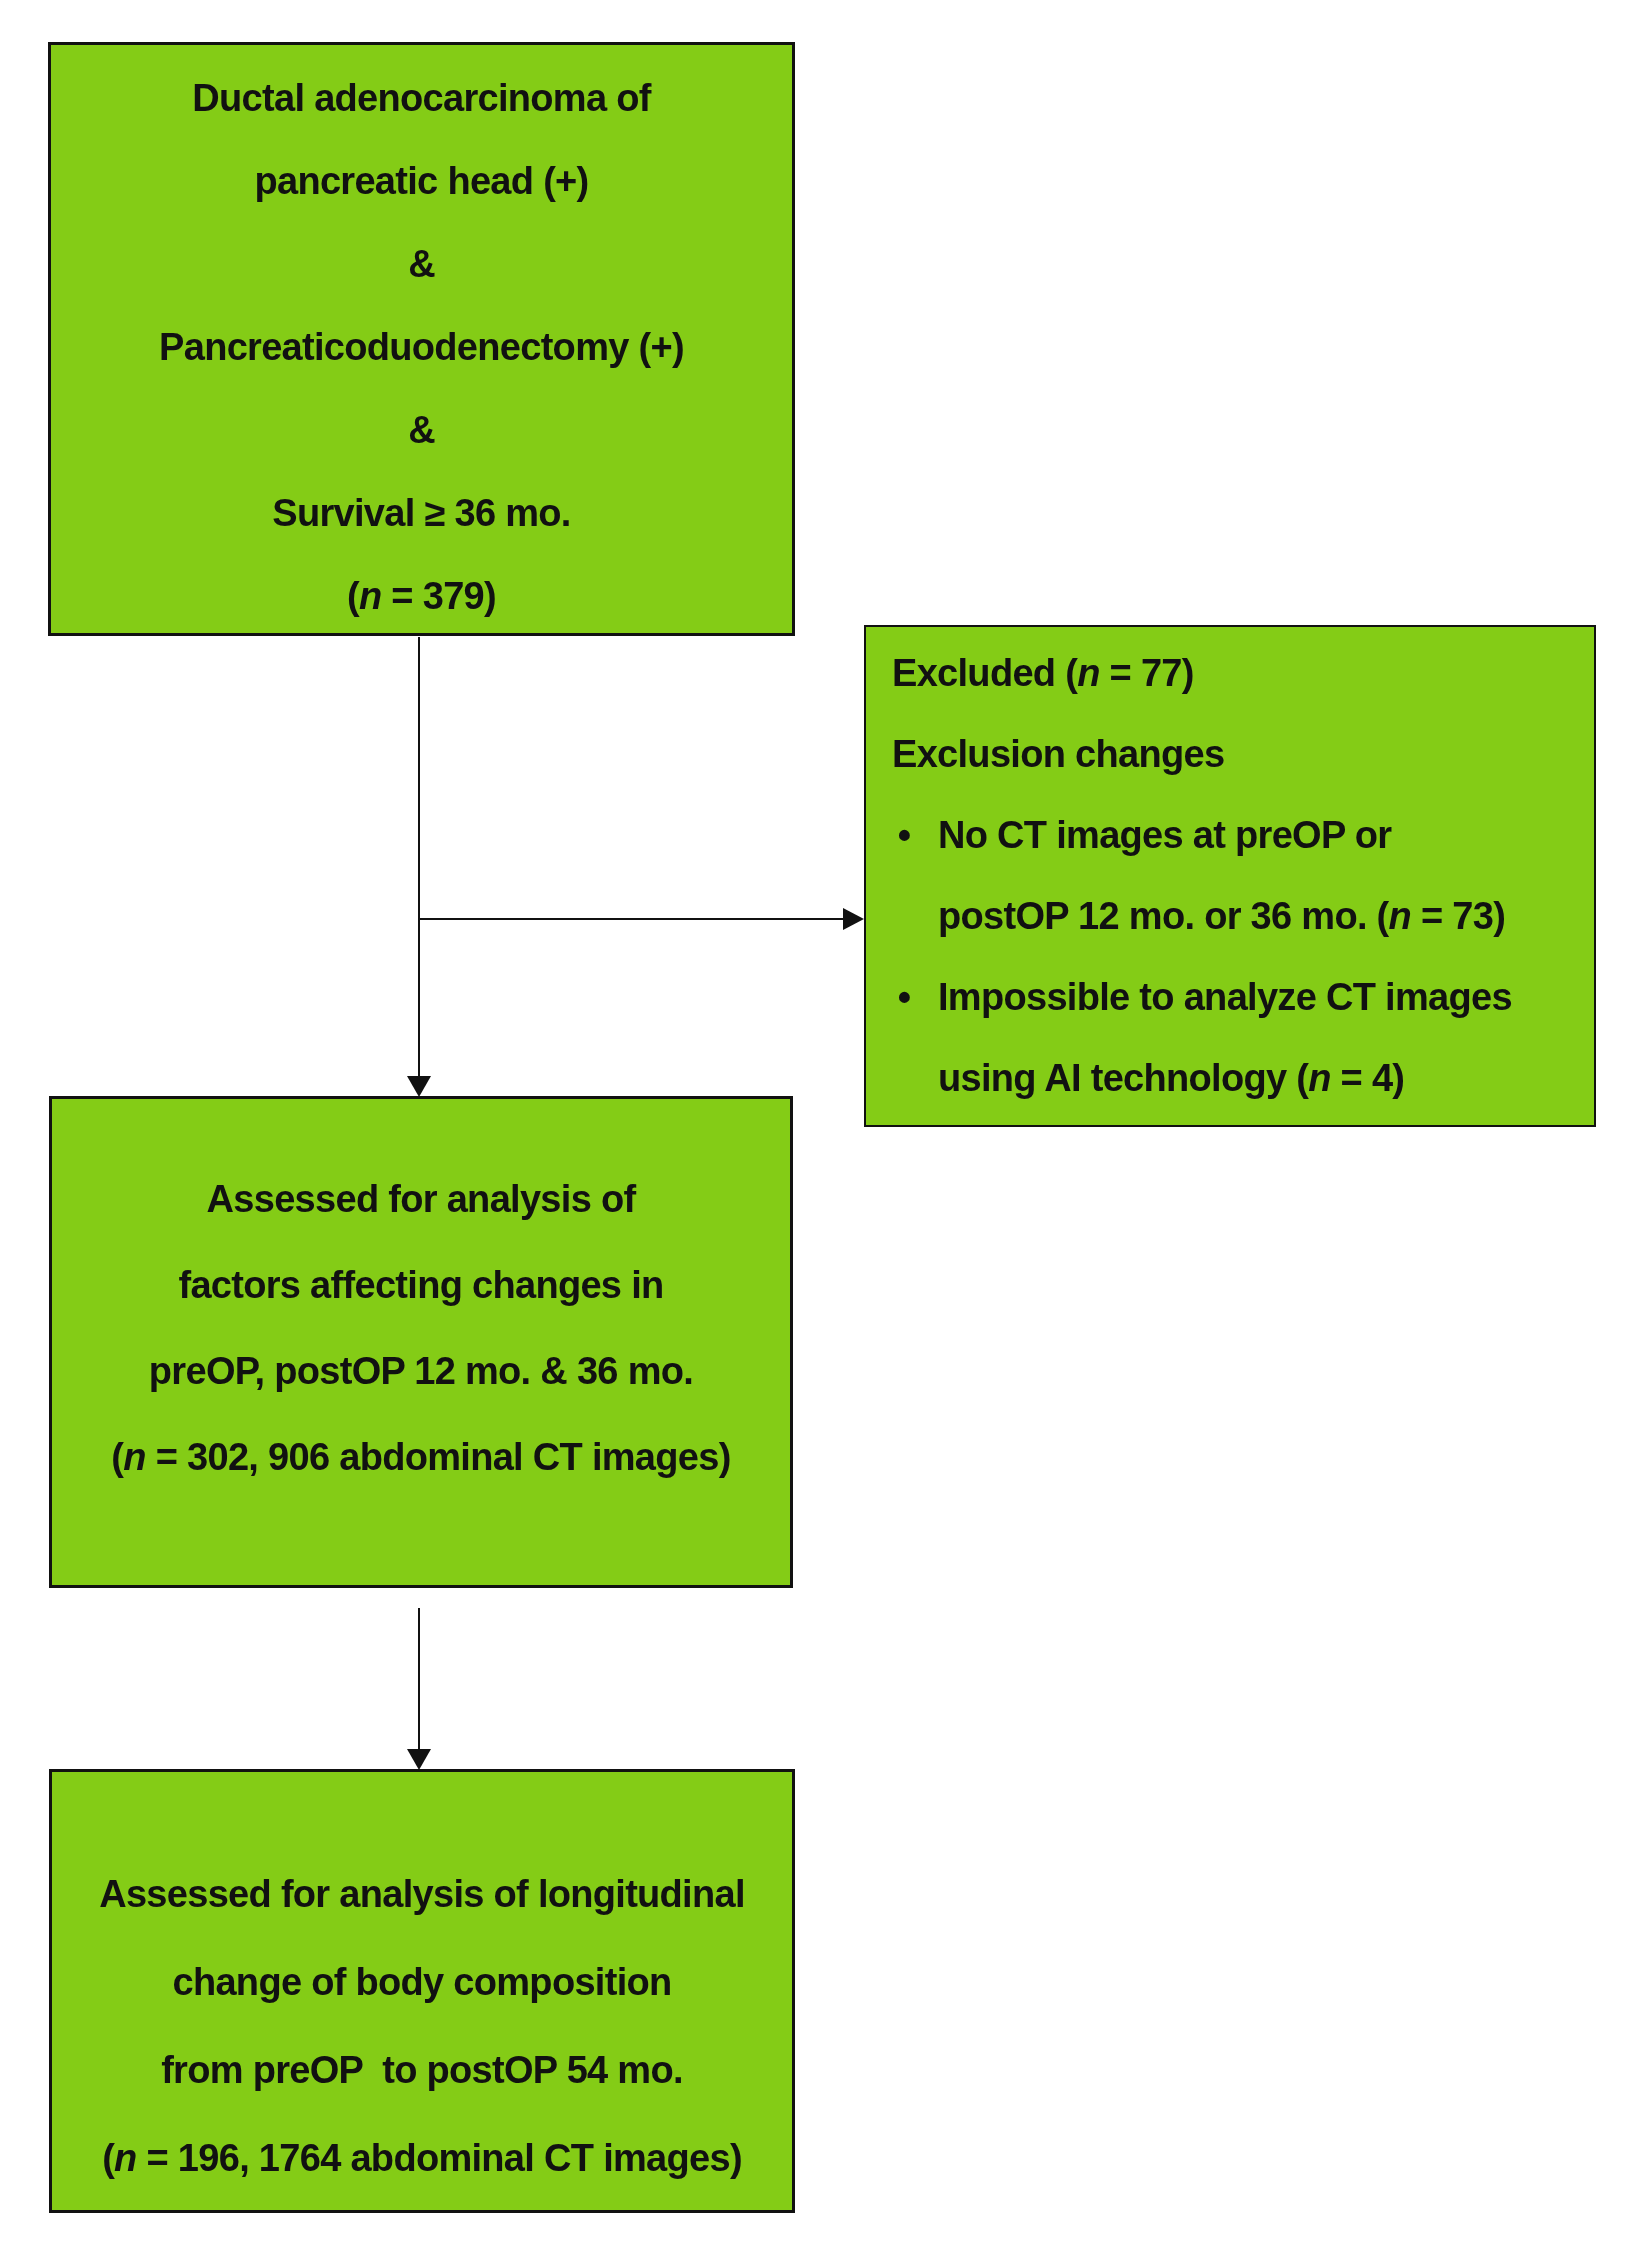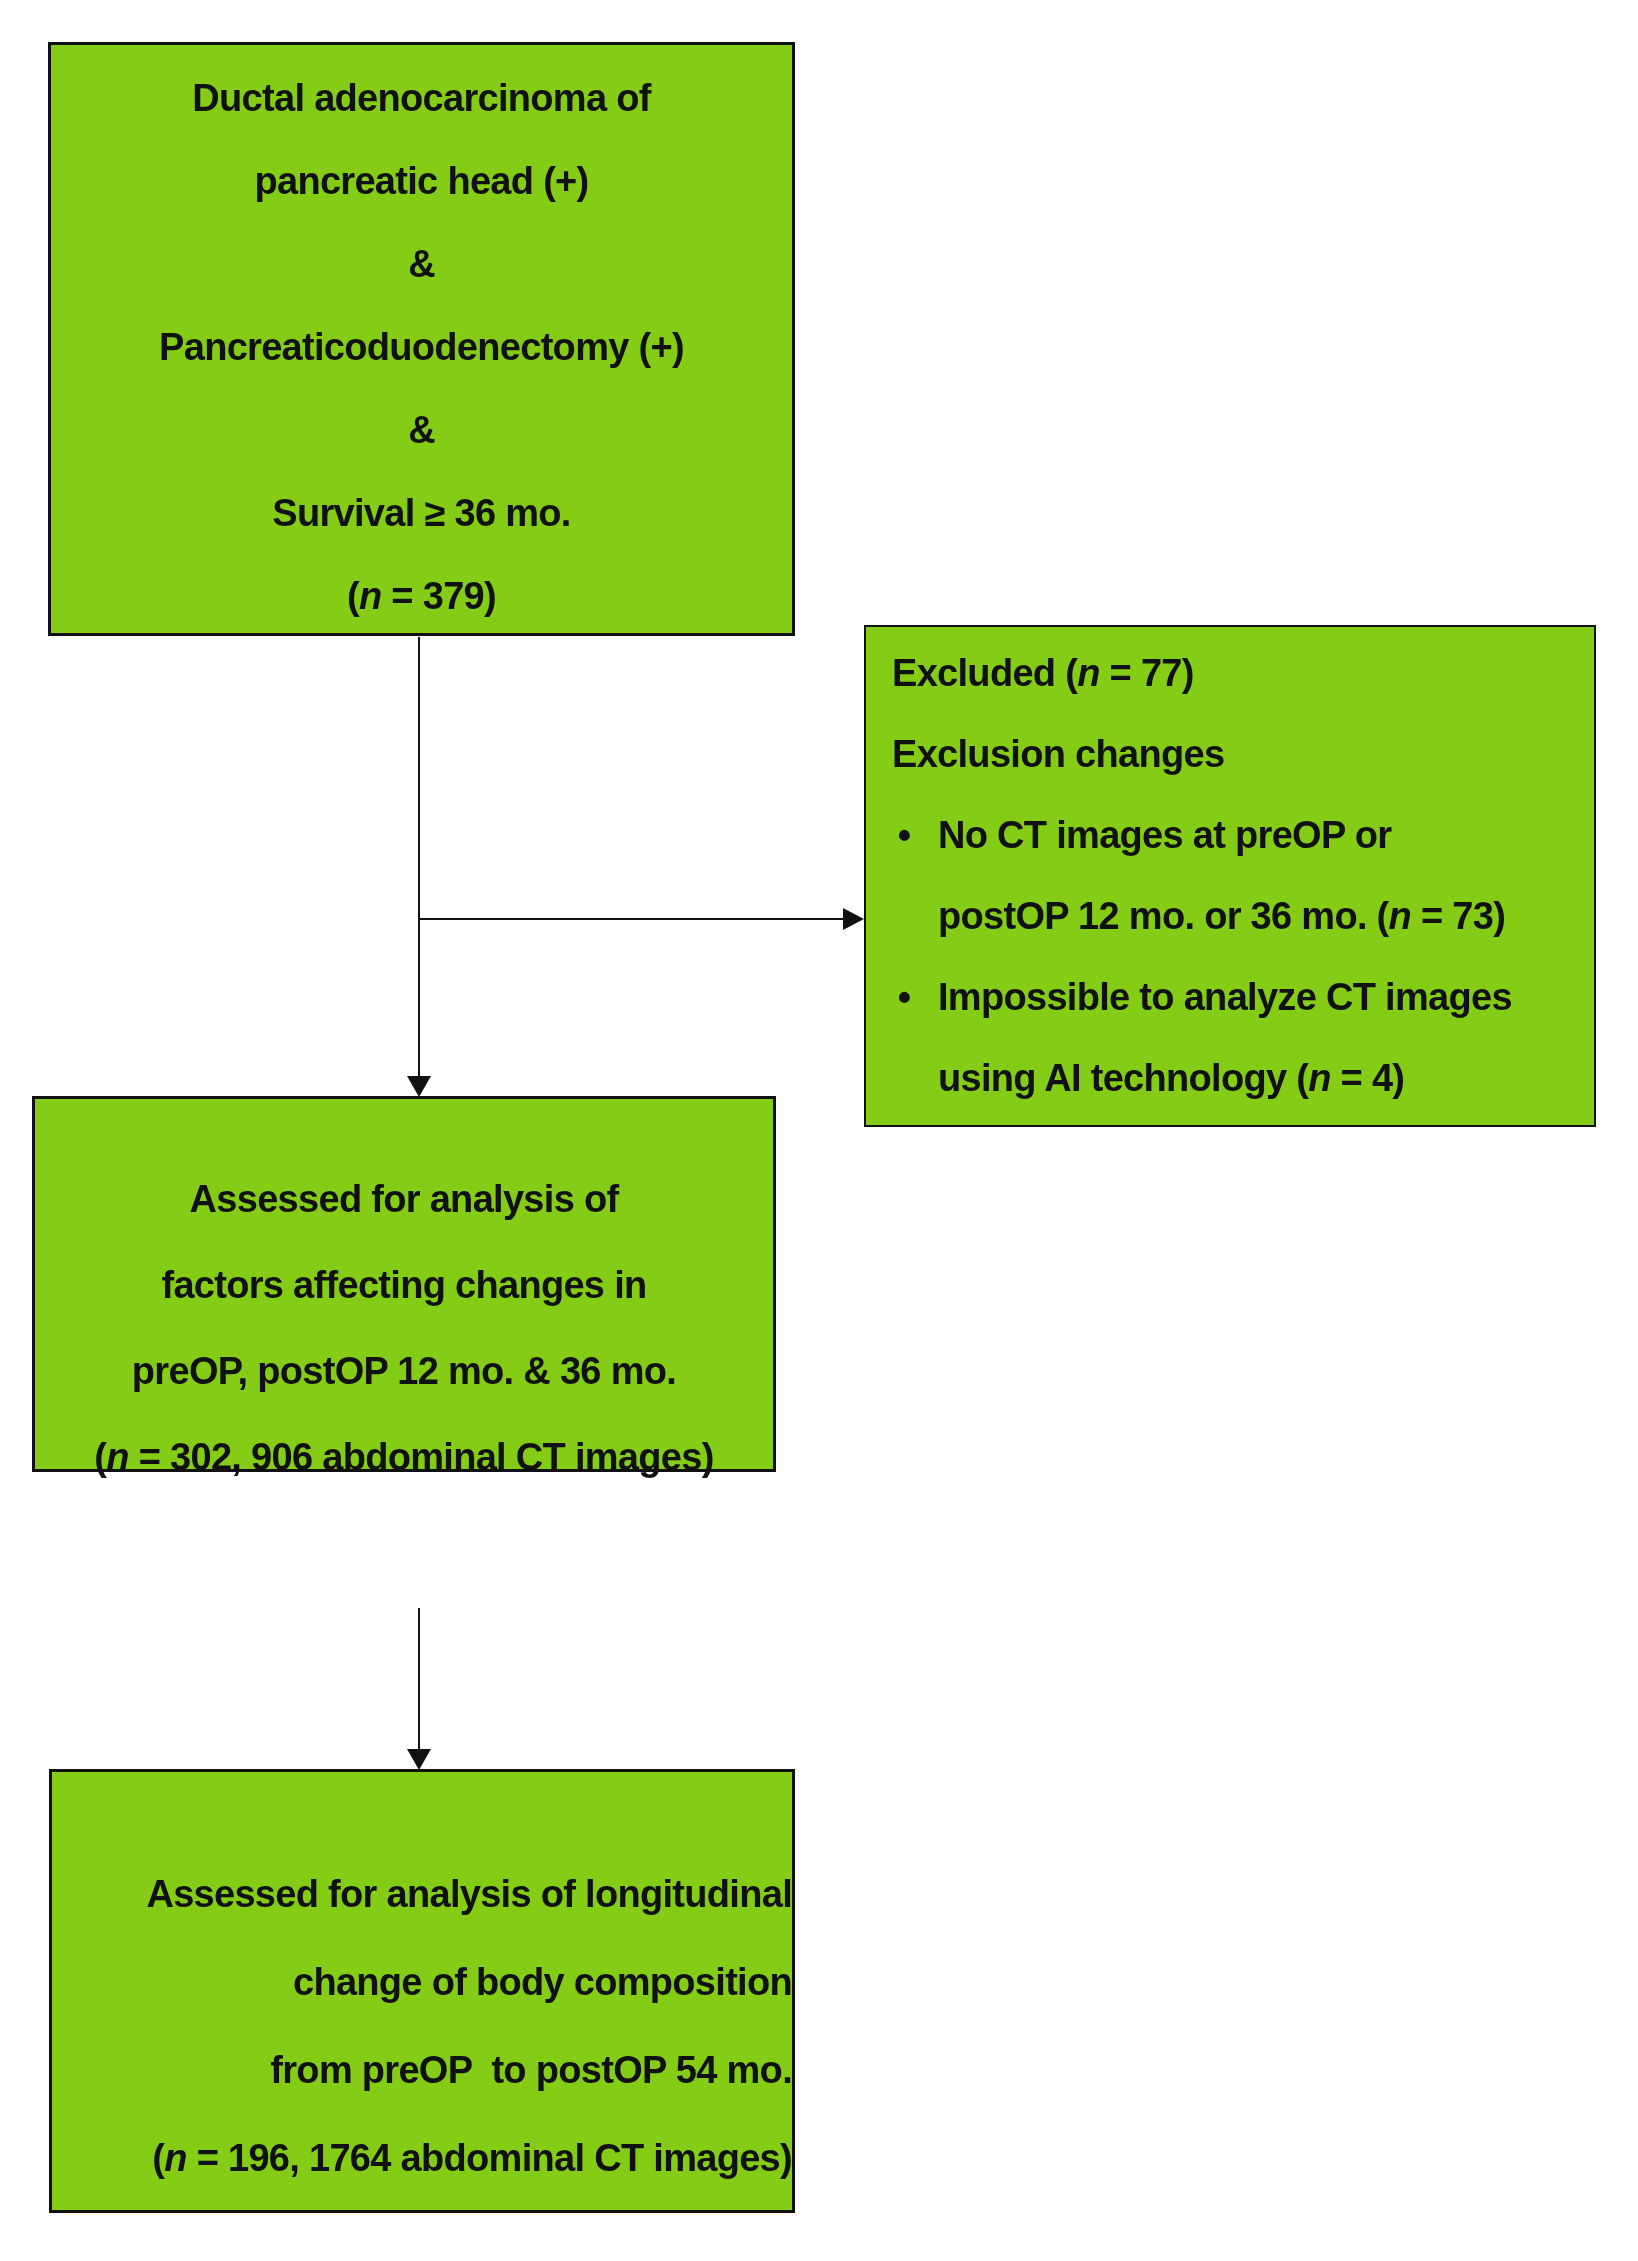--- a/index.html
+++ b/index.html
@@ -43,29 +43,28 @@
   #box-excluded .line { line-height: 81px; }
   .bullet-row { display: flex; }
   .bullet-dot {
     flex: 0 0 46px;
     padding-left: 5.8px;
     box-sizing: border-box;
   }
   .cont-indent { padding-left: 46px; }
   
   #box-assessed-factors {
-    left: 32px; top: 1096px; width: 744px; height: 376px;
+    left: 49px; top: 1096px; width: 744px; height: 492px;
     padding-top: 57px;
   }
   #box-assessed-factors .line { line-height: 86px; }
   
   #box-assessed-longitudinal {
     left: 49px; top: 1769px; width: 746px; height: 444px;
     padding-top: 78px;
-    text-align: right;
   }
   #box-assessed-longitudinal .line { line-height: 88px; }
   
   .connector {
     position: absolute;
     background: #111111;
   }
   #vline-1 { left: 418px; top: 637px; width: 2.2px; height: 440px; }
   #hline-branch { left: 419px; top: 918px; width: 428px; height: 2.2px; }
   #vline-2 { left: 418px; top: 1608px; width: 2.2px; height: 142px; }

